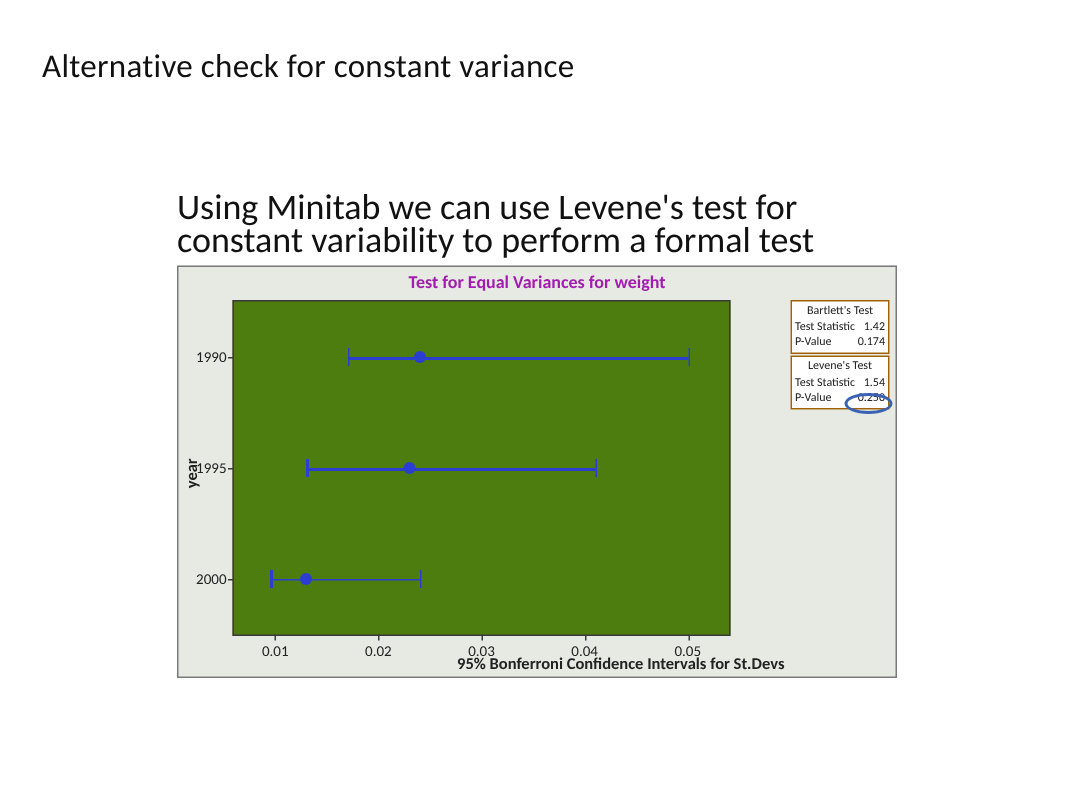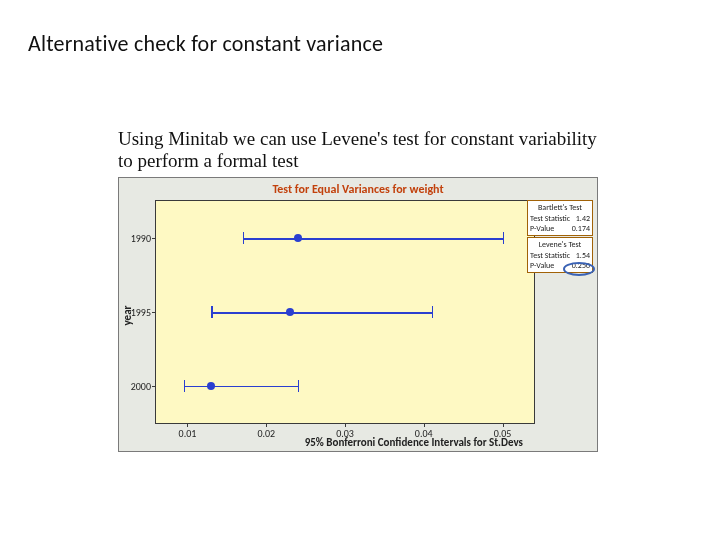--- a/index.html
+++ b/index.html
@@ -18,51 +18,50 @@
     top: 30px;
     font-size: 22px;
     color: #111;
     letter-spacing: 0.2px;
   }
   .subtitle {
     position: absolute;
     left: 118px;
     top: 128px;
     width: 480px;
-    font-size: 19px;
+    font-size: 24px;
     line-height: 22px;
     color: #111;
-    font-family: Liberation Serif, serif;
   }
   .chart-outer {
     position: absolute;
     left: 118px;
     top: 177px;
     width: 480px;
     height: 275px;
     background: #e7e9e3;
     border: 1px solid #7a7a7a;
   }
   .chart-title {
     position: absolute;
     top: 4px;
     left: 0;
     right: 0;
     text-align: center;
     font-size: 12px;
     font-weight: bold;
-    color: #c2410c;
+    color: #a21caf;
   }
   .plot {
     position: absolute;
     left: 36px;
     top: 22px;
-    width: 380px;
+    width: 332px;
     height: 224px;
-    background: #fef9c3;
+    background: #4d7c0f;
     border: 1px solid #3a3a3a;
     padding-left: 32px;
   }
   .ylabel {
     position: absolute;
     left: 2px;
     top: 0;
     height: 275px;
     width: 14px;
     display: flex;

